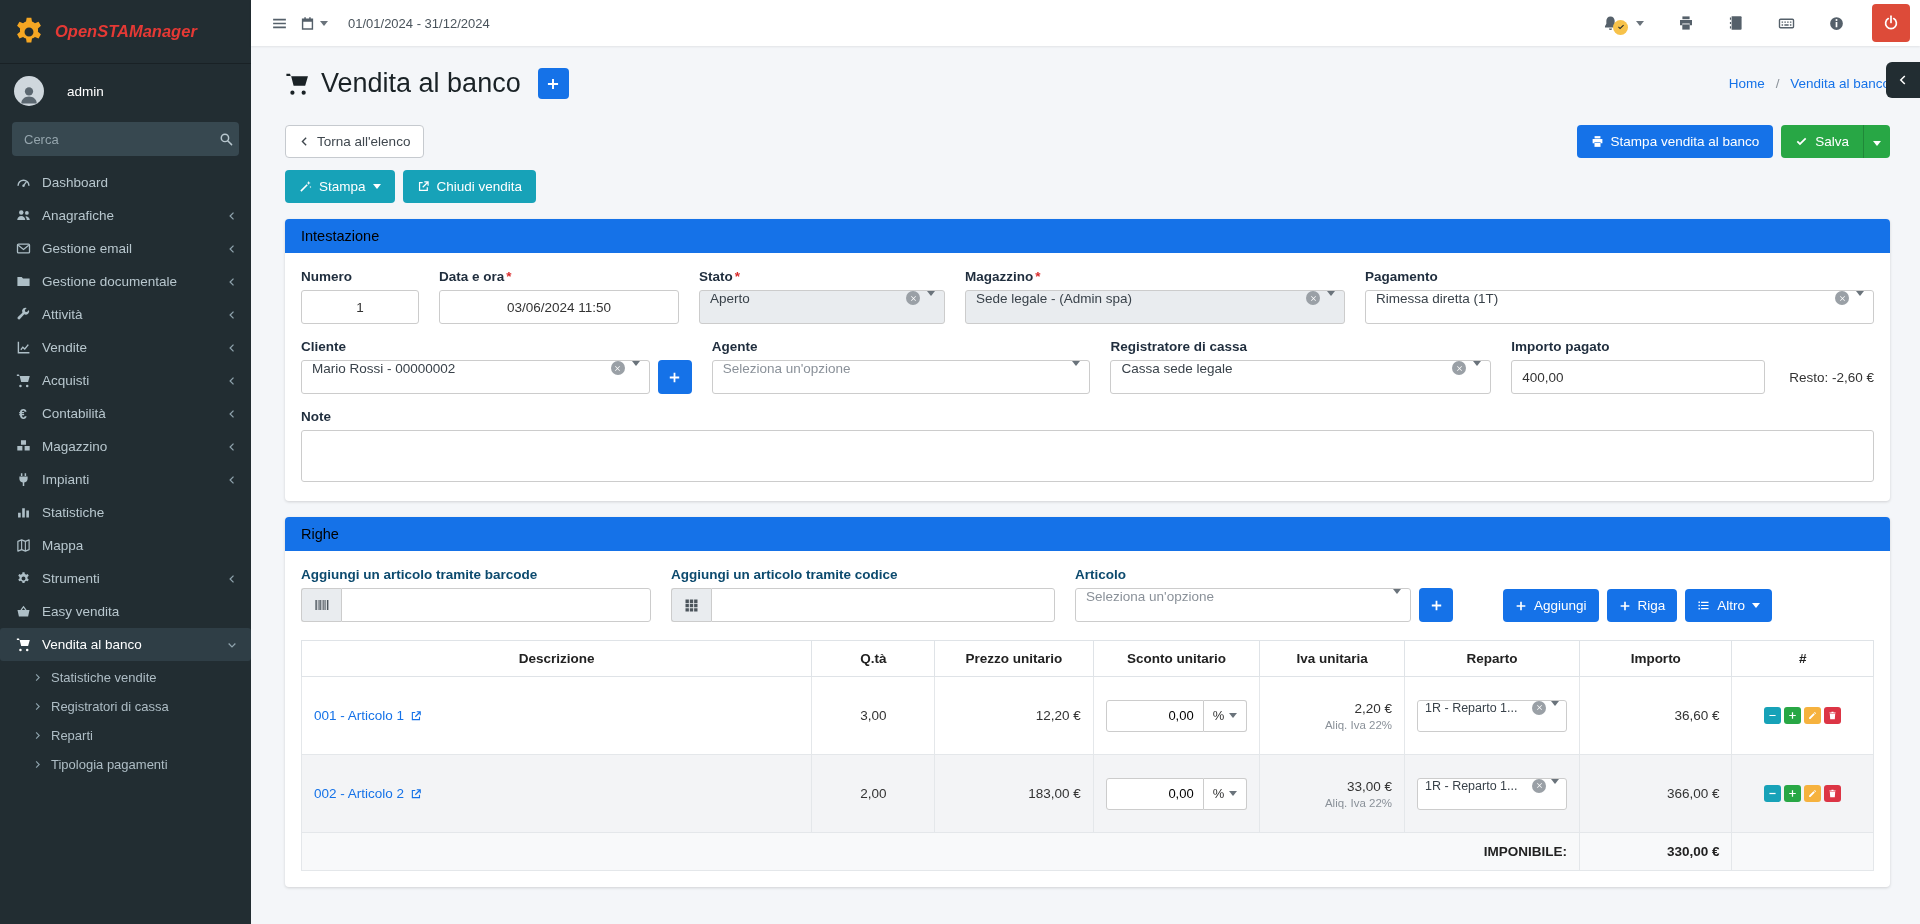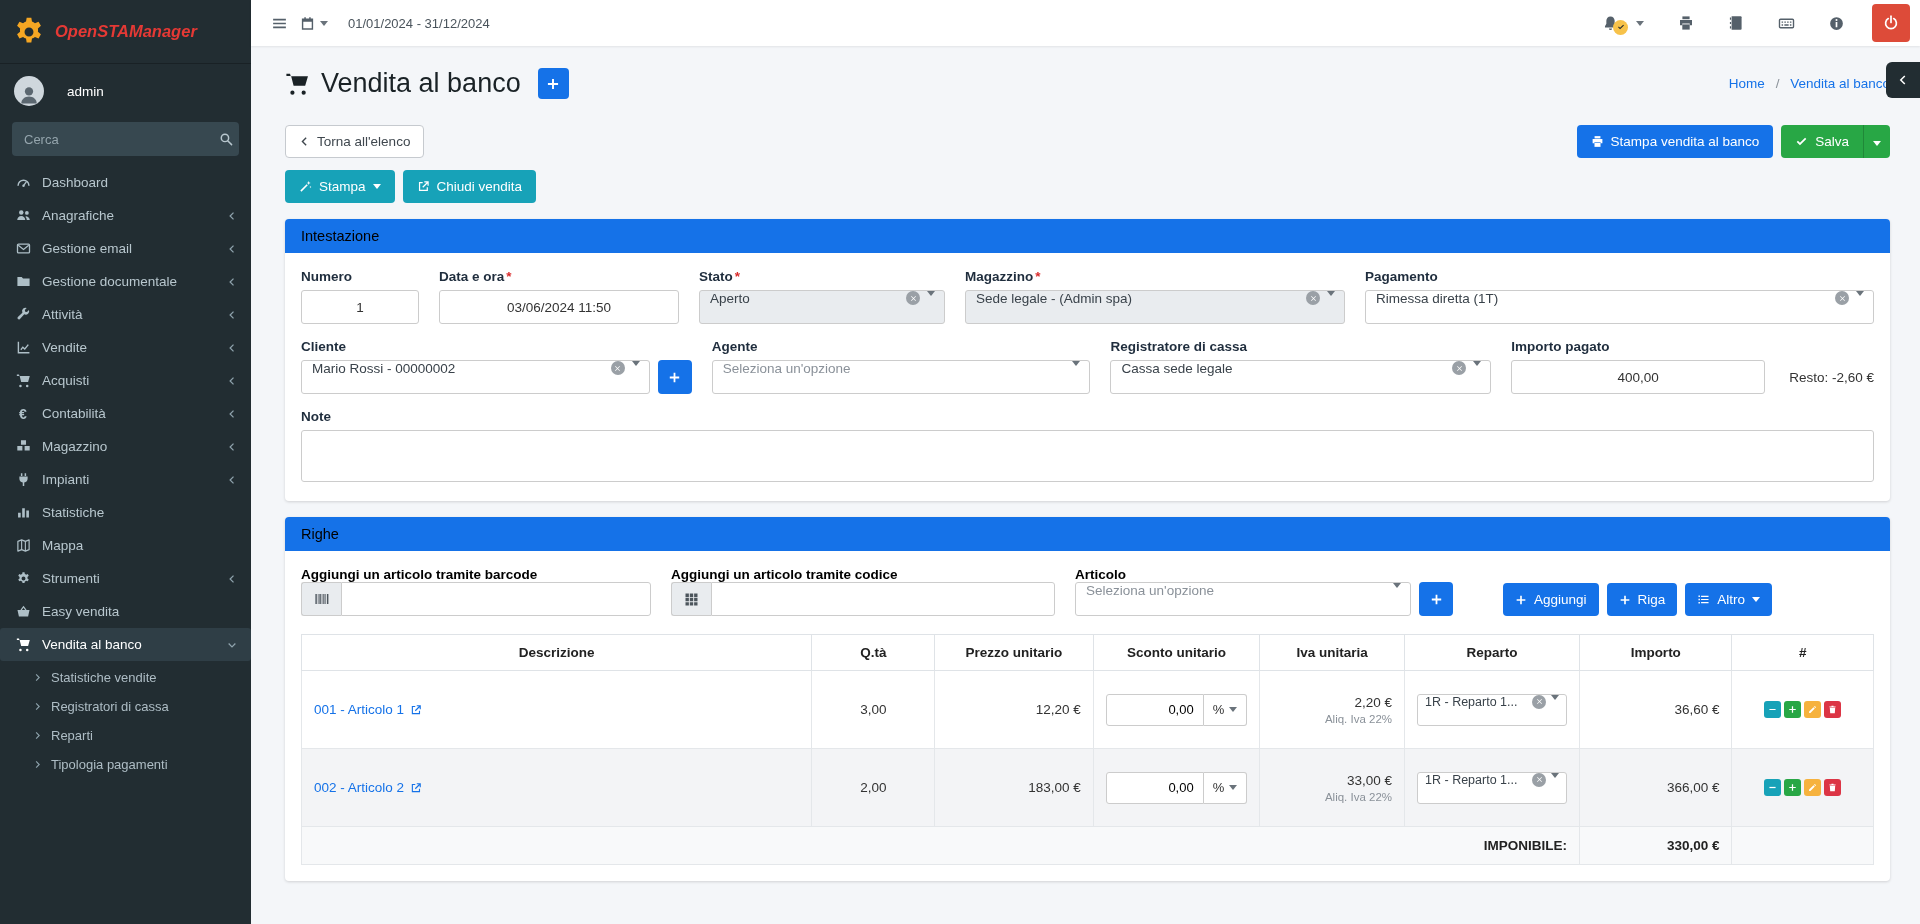--- a/index.html
+++ b/index.html
@@ -75,36 +75,36 @@
   .btn-split .caretseg{border-radius:0 4px 4px 0;border-left:1px solid rgba(0,0,0,.18);padding:8px 9px;background:var(--success);border-top:none;border-bottom:none;border-right:none;cursor:pointer}
 
   .panel{background:#fff;border-radius:4px;box-shadow:0 1px 3px rgba(0,0,0,.15);margin-top:16px;overflow:hidden}
   .panel-head{background:var(--primary);color:#000000;padding:9px 16px;font-size:14.5px}
   .panel-body{padding:16px}
 
   .frow{display:flex;gap:20px;margin-bottom:15px}
   .field label{display:block;font-weight:700;font-size:13.5px;margin-bottom:6px;color:#1f2d3d}
   .req{color:#d92b2b;margin-left:2px;font-weight:700}
   .inp{height:34px;border:1px solid #ccc;border-radius:3px;padding:0 10px;font-size:13.5px;color:#333;width:100%;font-family:inherit;background:#fff;outline:none}
-  .center{text-align:center}.rightal{text-align:center}
+  .center{text-align:center}.rightal{text-align:left}
   .w-numero{width:118px}.w-data{width:240px}.w-stato{width:246px}.w-mag{width:380px}.w-pag{flex:1}
   .w-cliente{width:392px}.w-agente{width:380px}.w-reg{width:382px}.w-imp{flex:1}
   .sel{height:34px;border:1px solid #ccc;border-radius:3px;background:#fff;display:flex;align-items:flex-start;padding:0 9px 0 10px;gap:7px;cursor:pointer;font-size:13.5px;min-width:0}
   .sel .sel-text{flex:1;white-space:nowrap;overflow:hidden;text-overflow:ellipsis;color:#39424a}
   .sel.placeholder .sel-text{color:#8a9199}
   .sel.disabled{background:#e9ecef}
   .clear{width:14px;height:14px;border-radius:50%;background:#9aa0a6;display:flex;align-items:center;justify-content:center;flex-shrink:0;color:#fff;cursor:pointer}
   .inline-pair{display:flex;gap:8px;align-items:center}
   .btn-sq{width:34px;height:34px;background:var(--primary);border:none;border-radius:4px;color:#fff;display:flex;align-items:center;justify-content:center;cursor:pointer;flex-shrink:0}
   .resto{margin-left:16px;font-size:13.5px;color:#333;white-space:nowrap}
   .note-field label{display:block;font-weight:700;font-size:13.5px;margin-bottom:6px;color:#1f2d3d}
   .note-field textarea{width:100%;height:52px;border:1px solid #ccc;border-radius:3px;resize:none;font-family:inherit;font-size:13.5px;padding:7px 10px;outline:none}
 
   .addline{display:flex;gap:20px;align-items:flex-end}
-  .agroup label{display:block;font-weight:700;font-size:13.5px;color:#000000}
+  .agroup label{display:block;font-weight:700;font-size:13.5px;margin-bottom:6px;color:#0c4a6e}
   .w-barcode{width:350px}.w-codice{width:384px}.w-articolo{width:378px}
   .igroup{display:flex}
   .iaddon{width:40px;display:flex;align-items:center;justify-content:center;background:#e9ecef;border:1px solid #ccc;border-right:none;border-radius:3px 0 0 3px;color:#4c555c;flex-shrink:0}
   .igroup .inp{border-radius:0 3px 3px 0}
   .abuttons{display:flex;gap:8px;margin-left:30px}
   .abuttons .btn{padding:8px 11px}
 
   .rtable{width:100%;border-collapse:collapse;margin-top:18px;font-size:13.5px}
   .rtable th{border:1px solid #dfe3e7;padding:10px;font-weight:700;text-align:center;color:#222;background:#fff}
   .rtable td{border:1px solid #e4e7ea;padding:8px 12px;vertical-align:middle}

